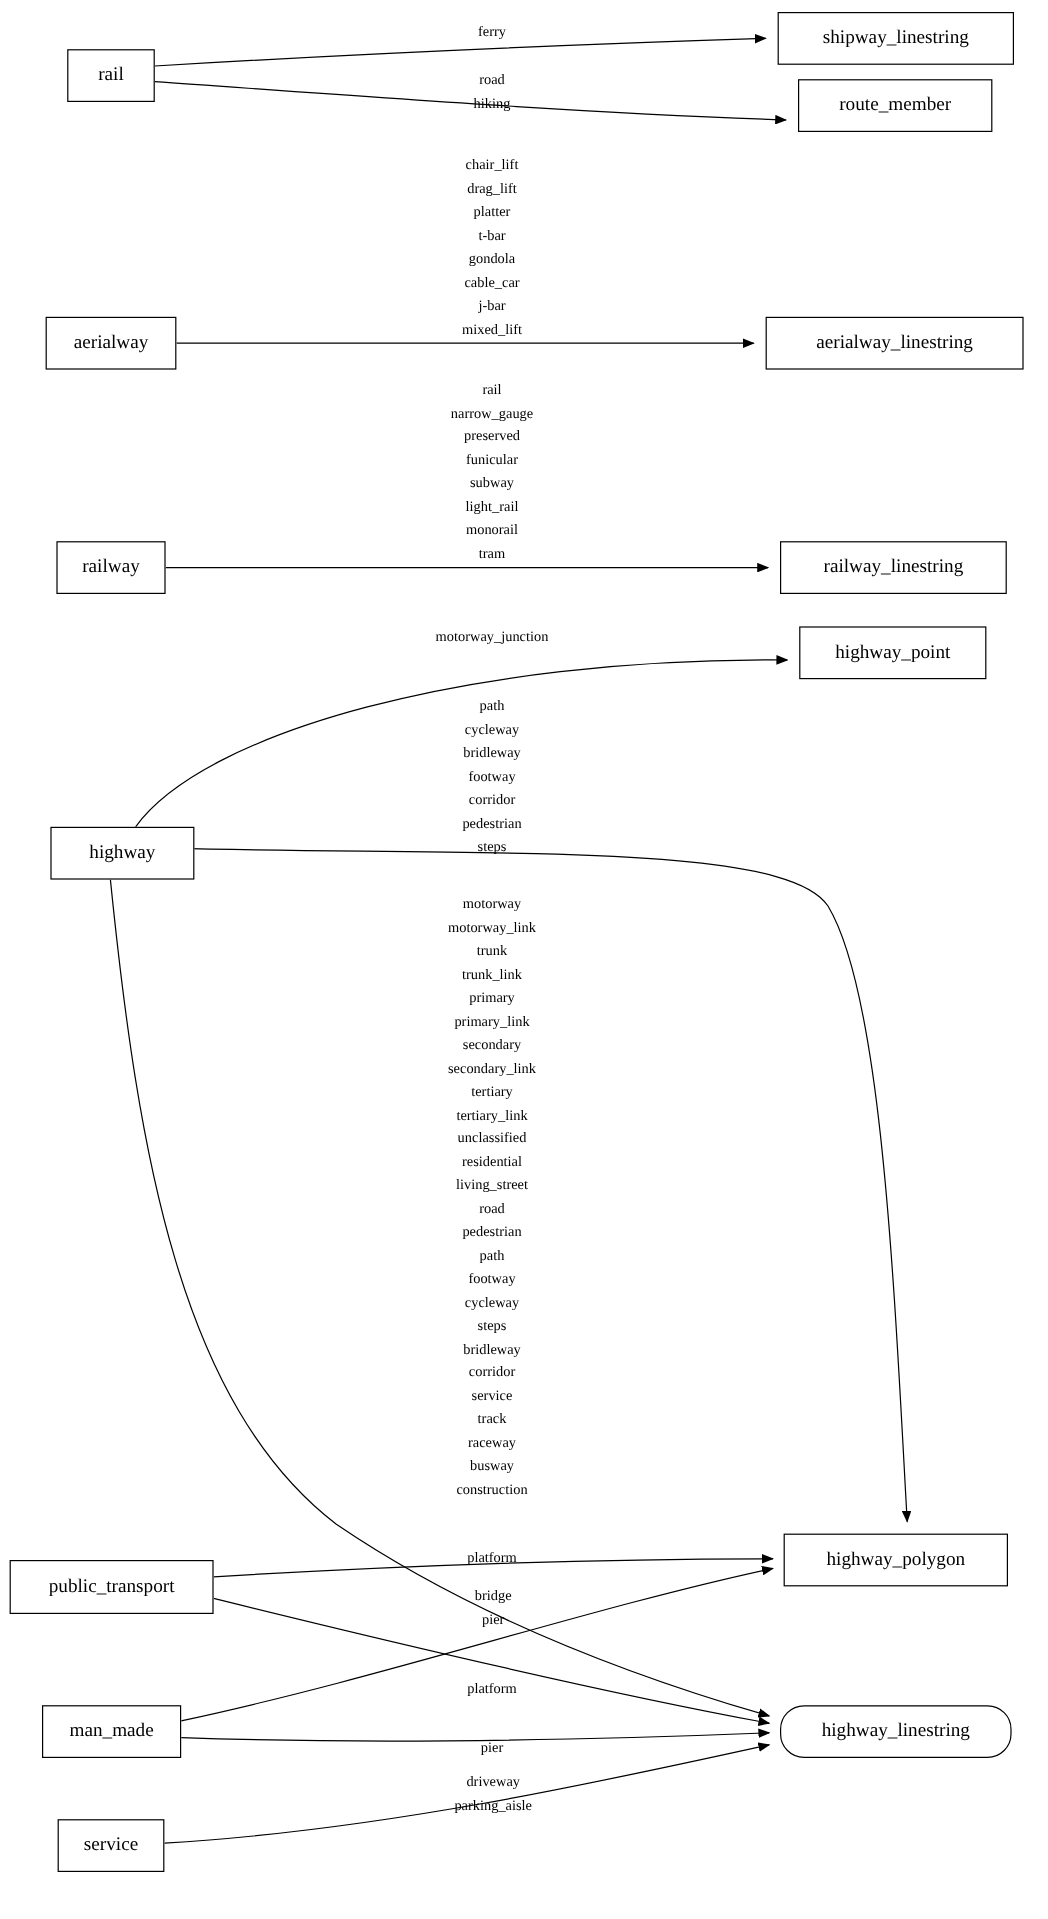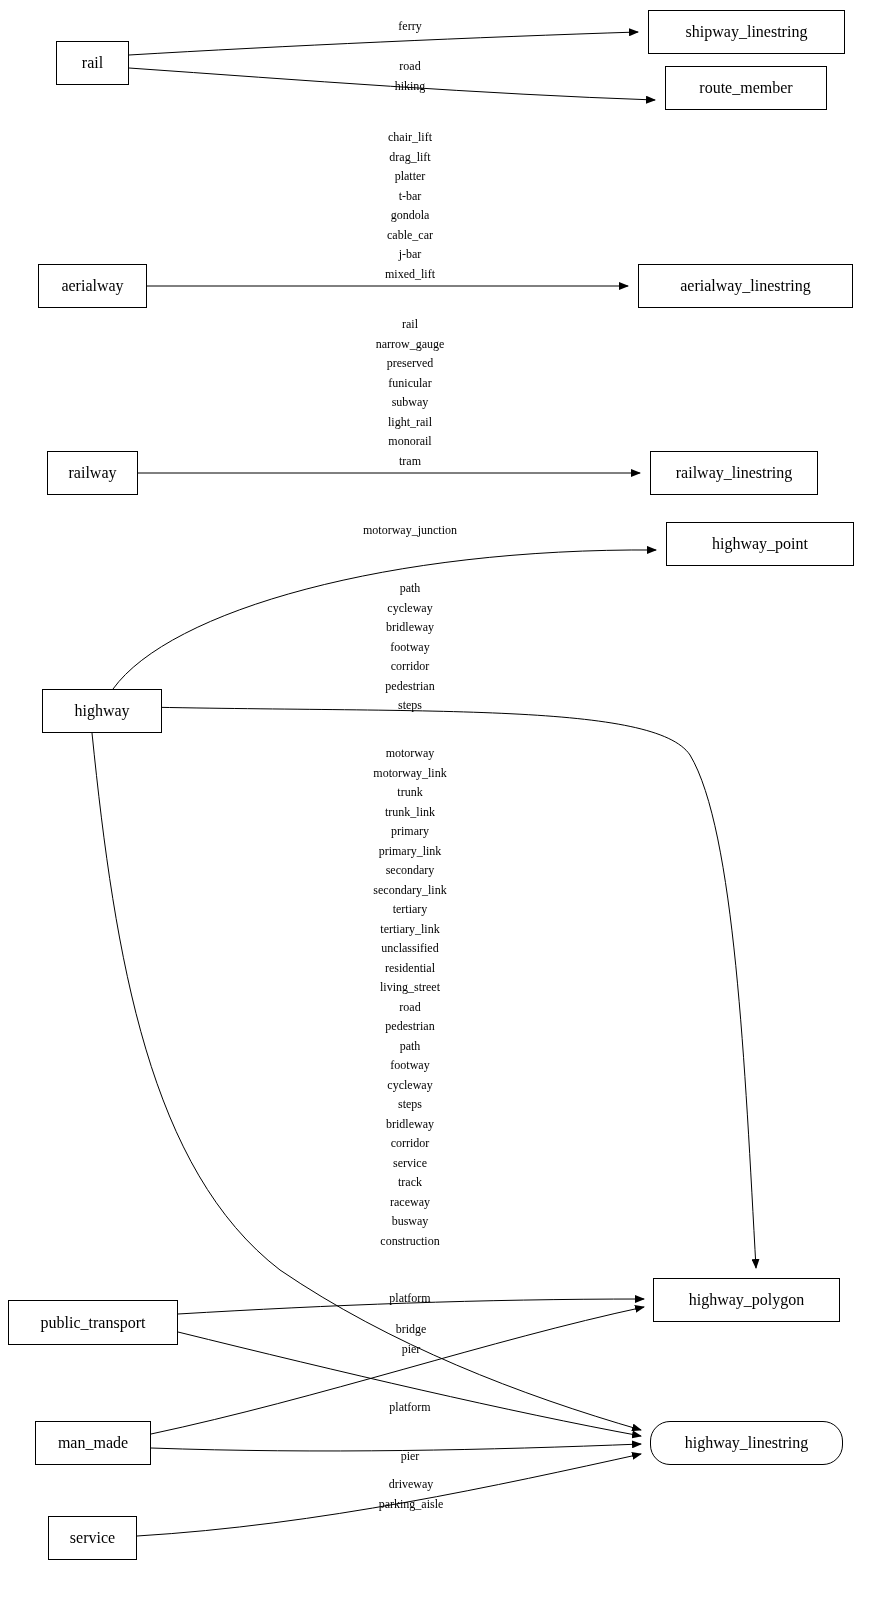--- a/index.html
+++ b/index.html
@@ -78,22 +78,22 @@
   <div class="node" style="left:38px; top:264px; width:109px; height:44px;">aerialway</div>
   <div class="node" style="left:47px; top:451px; width:91px; height:44px;">railway</div>
   <div class="node" style="left:42px; top:689px; width:120px; height:44px;">highway</div>
   <div class="node" style="left:8px; top:1300px; width:170px; height:45px;">public_transport</div>
   <div class="node" style="left:35px; top:1421px; width:116px; height:44px;">man_made</div>
   <div class="node" style="left:48px; top:1516px; width:89px; height:44px;">service</div>
 
   <div class="node" style="left:648px; top:10px; width:197px; height:44px;">shipway_linestring</div>
   <div class="node" style="left:665px; top:66px; width:162px; height:44px;">route_member</div>
   <div class="node" style="left:638px; top:264px; width:215px; height:44px;">aerialway_linestring</div>
-  <div class="node" style="left:650px; top:451px; width:168px; height:44px;">railway_linestring</div>
-  <div class="node" style="left:666px; top:522px; width:188px; height:44px;">highway_point</div>
+  <div class="node" style="left:650px; top:451px; width:189px; height:44px;">railway_linestring</div>
+  <div class="node" style="left:666px; top:522px; width:156px; height:44px;">highway_point</div>
   <div class="node" style="left:653px; top:1278px; width:187px; height:44px;">highway_polygon</div>
   <div class="node" style="left:650px; top:1421px; width:193px; height:44px;border-radius:20px;">highway_linestring</div>
 
   <div class="edge-label" style="left:410px; top:17px;">ferry</div>
   <div class="edge-label" style="left:410px; top:57px;">road
 hiking</div>
   <div class="edge-label" style="left:410px; top:128px;">chair_lift
 drag_lift
 platter
 t-bar

